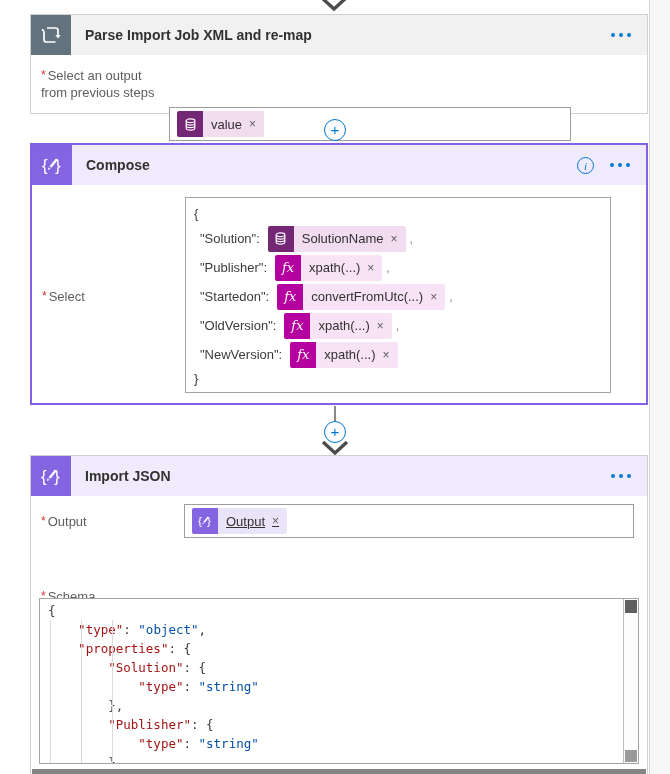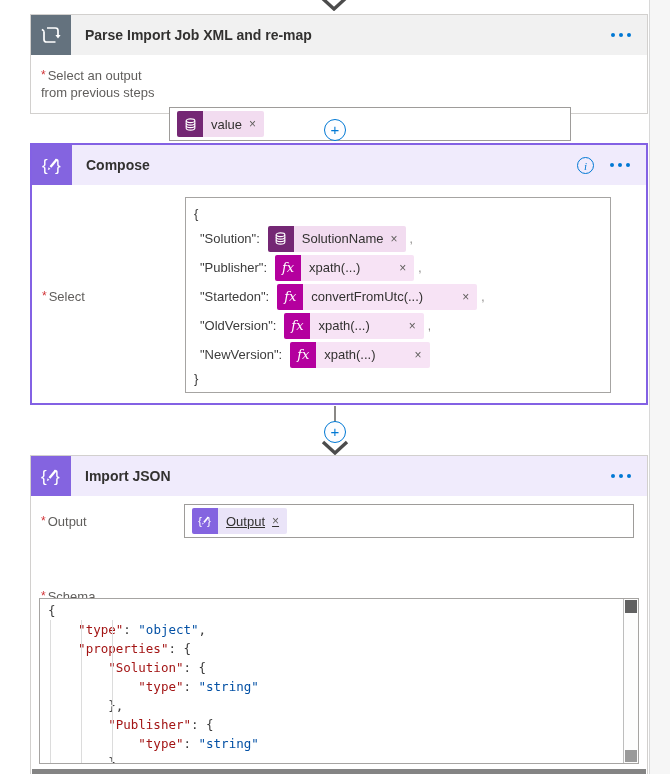--- a/index.html
+++ b/index.html
@@ -35,21 +35,21 @@
     padding-left:7px;box-sizing:border-box;}
   
   .chip{display:inline-flex;align-items:stretch;height:26px;border-radius:2px;overflow:hidden;flex:none;}
   .chip-icon{width:26px;display:flex;align-items:center;justify-content:center;flex:0 0 26px;text-align:center;}
   .chip-body{display:flex;align-items:center;font-size:13px;color:#323130;padding:0 8px;white-space:nowrap;}
   .chip-x{margin-left:7px;color:#605e5c;font-size:12px;cursor:pointer;}
   .bg-db{background:#742774;}
   .bg-fx{background:#b4009e;}
   .bg-compose{background:#8464e0;}
   .cb-db{background:#f2dcf0;}
-  .cb-fx{background:#f7e3f5;gap:32px;}
+  .cb-fx{background:#f7e3f5;}
   .cb-compose{background:#eae4f8;text-decoration:underline;}
   .fx-glyph{color:#fff;font-size:13px;font-family:"DejaVu Serif","Liberation Serif",serif;font-style:italic;}
   
   .inputs-editor{position:absolute;left:153px;top:12px;width:426px;height:196px;
     border:1px solid #a6a4a2;box-sizing:border-box;padding:6px 8px;font-size:13px;color:#3b3b3b;background:#fff;}
   .brace-line{height:20px;line-height:20px;}
   .code-row{height:29px;display:flex;align-items:center;}
   .code-key{margin-left:6px;margin-right:8px;white-space:pre;color:#3b3b3b;}
   .row-comma{margin-left:4px;color:#8a8886;font-size:12px;}
   

